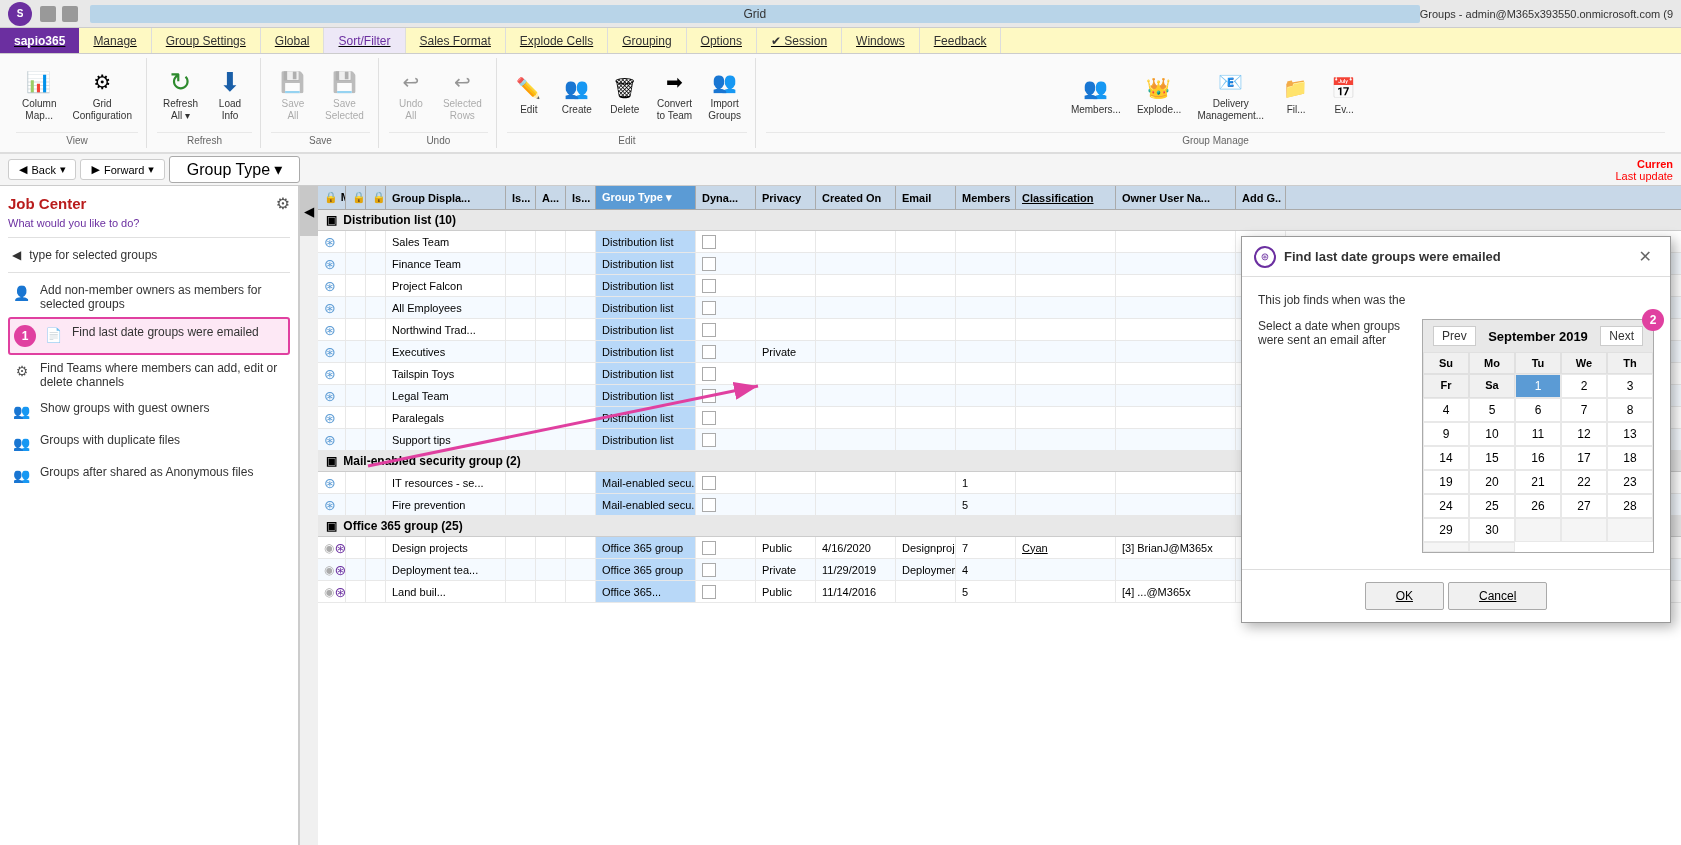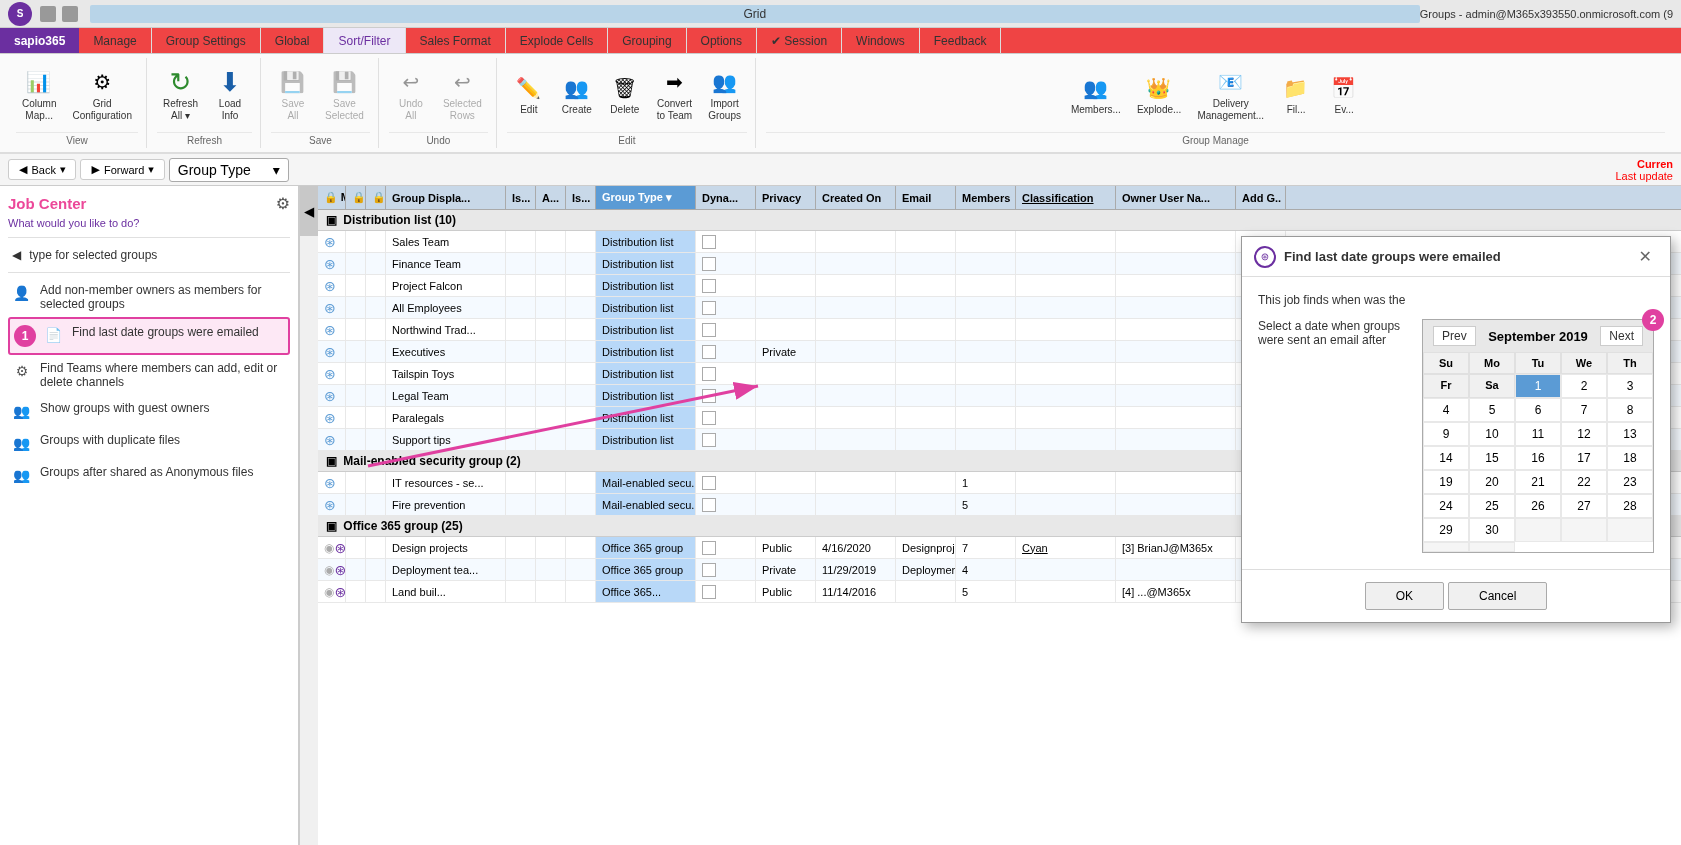--- a/index.html
+++ b/index.html
@@ -7,46 +7,46 @@
 
     
     .title-bar { display: flex; align-items: center; background: #e8e8e8; height: 28px; padding: 0 8px; border-bottom: 1px solid #ccc; }
     .title-bar-logo { width: 24px; height: 24px; background: #6b2fa0; border-radius: 50%; display: flex; align-items: center; justify-content: center; color: white; font-size: 10px; font-weight: bold; margin-right: 8px; }
     .title-bar-icons { display: flex; gap: 6px; margin-right: 12px; }
     .title-bar-icon { width: 16px; height: 16px; background: #999; border-radius: 2px; }
     .title-center { flex: 1; text-align: center; font-size: 12px; color: #333; background: #b8d4e8; padding: 2px 20px; border-radius: 2px; }
     .title-right { font-size: 11px; color: #333; margin-left: auto; }
 
     
-    .tab-bar { display: flex; align-items: stretch; background: #ef4444; border-bottom: 1px solid #ccc; height: 26px; }
+    .tab-bar { display: flex; align-items: stretch; background: #fef9c3; border-bottom: 1px solid #ccc; height: 26px; text-decoration: underline; }
     .tab-sapio { background: #6b2fa0; color: white; padding: 0 14px; display: flex; align-items: center; font-weight: bold; font-size: 12px; }
     .tab-item { padding: 0 14px; display: flex; align-items: center; cursor: pointer; font-size: 12px; color: #333; border-right: 1px solid #ddd; }
     .tab-item.sort-filter { color: #6b2fa0; background: #ede8f7; }
 
     
     .ribbon { display: flex; align-items: stretch; background: #fafafa; border-bottom: 2px solid #ddd; padding: 4px 8px; gap: 2px; height: 100px; }
     .ribbon-group { display: flex; flex-direction: column; align-items: center; border-right: 1px solid #e0e0e0; padding: 0 8px; min-width: 50px; }
     .ribbon-group-items { display: flex; align-items: center; gap: 4px; flex: 1; }
     .ribbon-group-label { font-size: 10px; color: #666; padding: 2px 0; border-top: 1px solid #e8e8e8; width: 100%; text-align: center; margin-top: 2px; }
     .ribbon-btn { display: flex; flex-direction: column; align-items: center; justify-content: center; padding: 4px 6px; cursor: pointer; border-radius: 3px; min-width: 44px; }
     .ribbon-btn .icon { width: 32px; height: 32px; display: flex; align-items: center; justify-content: center; font-size: 20px; }
     .ribbon-btn .label { font-size: 10px; color: #333; text-align: center; line-height: 1.2; }
     .ribbon-btn.disabled { opacity: 0.4; cursor: default; }
 
     
     .nav-row { display: flex; align-items: center; background: #f5f5f5; border-bottom: 1px solid #ccc; padding: 4px 8px; gap: 4px; height: 32px; }
     .nav-btn { padding: 3px 10px; background: white; border: 1px solid #ccc; border-radius: 3px; cursor: pointer; font-size: 11px; display: flex; align-items: center; gap: 4px; }
-    .group-type-dropdown { display: flex; align-items: center; gap: 4px; background: white; border: 1px solid #aaa; border-radius: 3px; padding: 3px 8px; cursor: pointer; font-size: 14px; min-width: 120px; }
+    .group-type-dropdown { display: flex; align-items: center; gap: 4px; background: white; border: 1px solid #aaa; border-radius: 3px; padding: 3px 17px; cursor: pointer; font-size: 16px; min-width: 120px; }
 
     
     .main { display: flex; height: calc(845px - 28px - 26px - 100px - 32px); }
 
     
     .sidebar { width: 300px; background: white; border-right: 2px solid #ccc; overflow-y: auto; padding: 8px; flex-shrink: 0; }
-    .sidebar-title { color: #ec4899; font-size: 15px; font-weight: bold; display: flex; align-items: center; justify-content: space-between; }
+    .sidebar-title { color: #b91c1c; font-size: 15px; font-weight: bold; display: flex; align-items: center; justify-content: space-between; }
     .sidebar-subtitle { color: #6b2fa0; font-size: 11px; margin-bottom: 8px; }
     .sidebar-item { display: flex; align-items: flex-start; gap: 8px; padding: 6px 4px; cursor: pointer; border-radius: 3px; font-size: 12px; color: #333; }
     .sidebar-item.active { border: 2px solid #e040a0; background: #fde8f5; }
     .sidebar-item .si-icon { width: 20px; height: 20px; flex-shrink: 0; display: flex; align-items: center; justify-content: center; color: #555; font-size: 14px; }
     .sidebar-item .si-text { font-size: 12px; }
     .sidebar-collapse-btn { background: #c8c8c8; border: none; width: 18px; height: 50px; cursor: pointer; display: flex; align-items: center; justify-content: center; flex-shrink: 0; }
 
     
     .grid-area { flex: 1; display: flex; flex-direction: column; background: #f0f0f0; overflow: hidden; position: relative; }
 
@@ -79,21 +79,21 @@
     .calendar { border: 1px solid #aaa; }
     .cal-header { display: flex; align-items: center; justify-content: space-between; padding: 6px 10px; background: #e8e8e8; }
     .cal-nav { cursor: pointer; font-size: 12px; color: #333; padding: 2px 8px; background: white; border: 1px solid #ccc; }
     .cal-month { font-weight: bold; font-size: 13px; }
     .cal-grid { display: grid; grid-template-columns: repeat(5, 1fr); }
     .cal-day-header { text-align: center; font-weight: bold; font-size: 11px; padding: 4px 0; background: #f0f0f0; border: 1px solid #e0e0e0; }
     .cal-day { text-align: center; font-size: 12px; padding: 4px 0; border: 1px solid #e8e8e8; cursor: pointer; min-width: 30px; }
     .cal-day.selected { background: #5b9bd5; color: white; }
     .cal-day.empty { background: #f5f5f5; }
 
-    .dialog-footer { display: flex; justify-content: center; gap: 4px; padding: 12px; border-top: 1px solid #ddd; }
+    .dialog-footer { display: flex; justify-content: center; gap: 4px; padding: 12px; border-top: 1px solid #ddd; text-decoration: underline; }
     .dialog-btn { padding: 6px 30px; border: 1px solid #aaa; background: #f0f0f0; cursor: pointer; font-size: 12px; border-radius: 2px; }
 
     
     .pink-arrow { position: absolute; pointer-events: none; z-index: 99; }
 
     
     .icon-refresh { color: #2d8a2d; }
     .icon-load { color: #1a5fa8; }
     .icon-edit { color: #1a5fa8; }
     .icon-create { color: #2d8a2d; }

